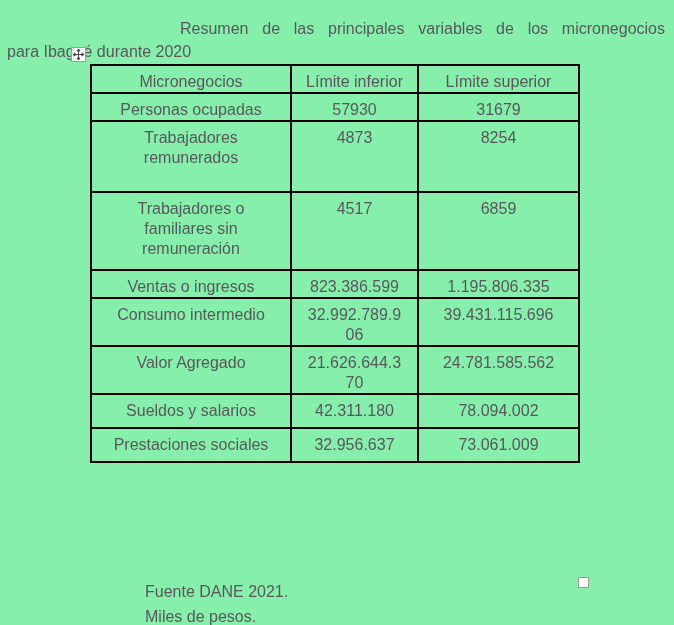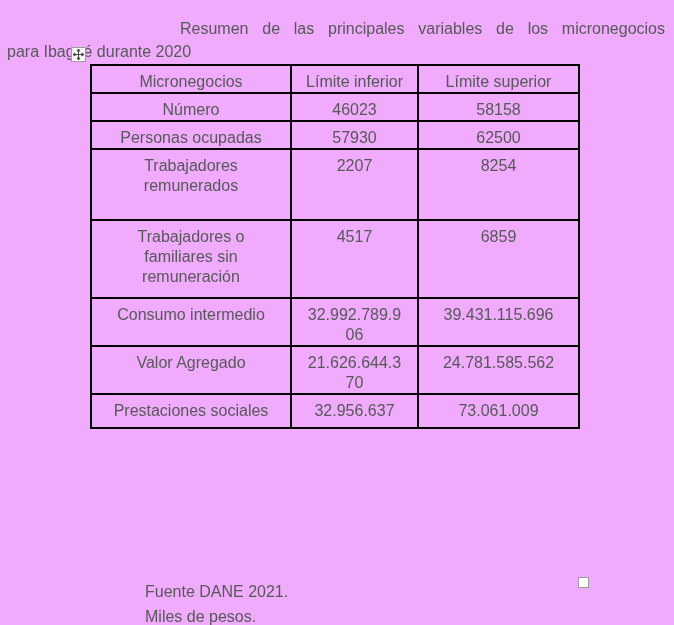--- a/index.html
+++ b/index.html
@@ -7,21 +7,21 @@
     width: 674px; height: 625px;
     background: #ffffff;
     font-family: "Liberation Sans", sans-serif;
     font-size: 16px;
     color: #58585a;
   }
   .page {
     position: relative;
     width: 674px; height: 625px;
     overflow: hidden;
-    background: #f0abfc;
+    background: #86efac;
   }
 
   
   .title-block {
     position: absolute;
     left: 7px; top: 17px;
     width: 658px;
     line-height: 23px;
   }
   .title-l1 {
@@ -123,48 +123,53 @@
       <col style="width:127px">
       <col style="width:161px">
     </colgroup>
     <tbody>
         <tr class="h35">
       <th>Micronegocios</th>
       <th>Límite inferior</th>
       <th>Límite superior</th>
     </tr>
     <tr class="h35">
-      <td>Número</td>
-      <td class="val">46023</td>
-      <td class="val">58158</td>
-    </tr>
-    <tr class="h35">
       <td>Personas ocupadas</td>
       <td class="val">57930</td>
-      <td class="val">62500</td>
+      <td class="val">31679</td>
     </tr>
     <tr class="h57">
       <td>Trabajadores remunerados</td>
-      <td class="val">2207</td>
+      <td class="val">4873</td>
       <td class="val">8254</td>
     </tr>
     <tr class="h78">
       <td>Trabajadores o familiares sin remuneración</td>
       <td class="val">4517</td>
       <td class="val">6859</td>
+    </tr>
+    <tr class="h35">
+      <td>Ventas o ingresos</td>
+      <td class="val">823.386.599</td>
+      <td class="val">1.195.806.335</td>
     </tr>
     <tr class="h56">
       <td>Consumo intermedio</td>
       <td class="val">32.992.789.906</td>
       <td class="val">39.431.115.696</td>
     </tr>
     <tr class="h56">
       <td>Valor Agregado</td>
       <td class="val">21.626.644.370</td>
       <td class="val">24.781.585.562</td>
+    </tr>
+    <tr class="h34">
+      <td>Sueldos y salarios</td>
+      <td class="val">42.311.180</td>
+      <td class="val">78.094.002</td>
     </tr>
     <tr class="h34">
       <td>Prestaciones sociales</td>
       <td class="val">32.956.637</td>
       <td class="val">73.061.009</td>
     </tr>
   </tbody>
     </table>
 
   <div class="resize-handle"></div>

